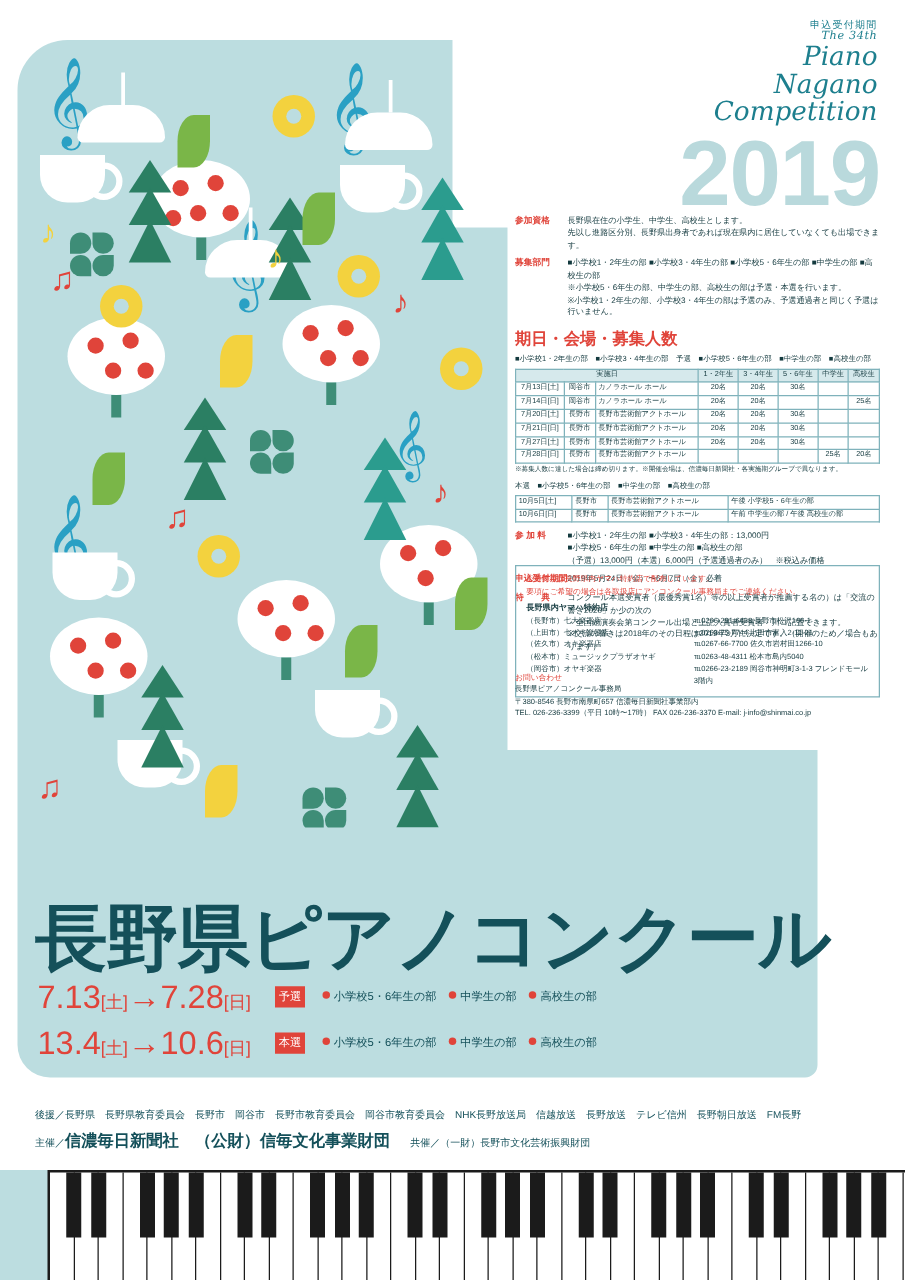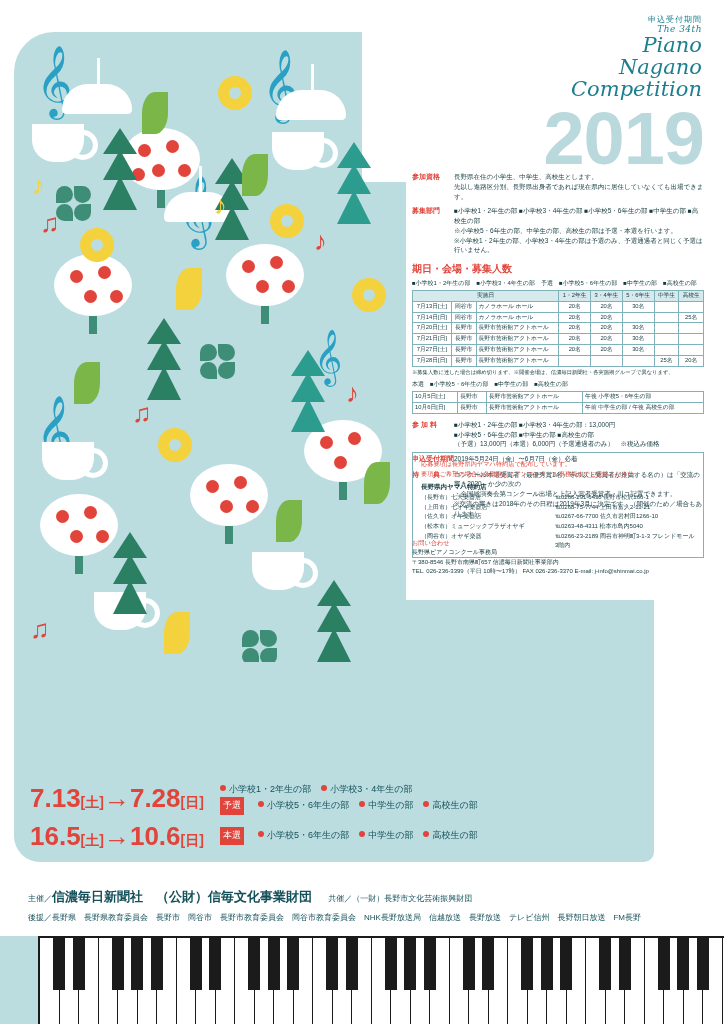--- a/index.html
+++ b/index.html
@@ -63,21 +63,21 @@
   .logo .l4{ font-size:21px; line-height:1.05;}
   .year{ position:absolute; right:20px; top:96px; font-size:74px; font-weight:bold;
          color:#b9d9dc; font-family:"Liberation Sans", sans-serif; letter-spacing:-1px;}
 
   
   .info{ position:absolute; left:412px; top:172px; width:292px; font-size:6.5px; line-height:1.5; color:#143a3f;}
   .info .row{ display:flex; margin-bottom:5px;}
   .info .tag{ flex:0 0 42px; color:#e0443a; font-weight:bold; font-size:7px;}
   .info .body{ flex:1;}
 
-  .sect-title{ color:#e0443a; font-weight:bold; font-size:10px; margin:6px 0 3px;}
+  .sect-title{ color:#e0443a; font-weight:bold; font-size:13px; margin:6px 0 3px;}
   .subline{ font-size:6px; margin-bottom:2px;}
 
   table.sched{ width:100%; border-collapse:collapse; font-size:5.8px; color:#143a3f;}
   table.sched th, table.sched td{ border:.5px solid #7fb2bb; padding:1px 2px; text-align:center; line-height:1.35;}
   table.sched th{ background:#d6e9ec; font-weight:normal;}
   table.sched td.l{ text-align:left;}
   .note-small{ font-size:5.3px; line-height:1.45; margin-top:2px;}
 
   table.sched2{ width:100%; border-collapse:collapse; font-size:5.8px; color:#143a3f; margin-top:2px;}
   table.sched2 td{ border:.5px solid #7fb2bb; padding:1px 2px; line-height:1.35;}
@@ -92,21 +92,21 @@
 
   .contact{ position:absolute; left:412px; top:538px; width:292px; font-size:6px; line-height:1.6; color:#143a3f;}
   .contact .hd{ color:#e0443a; font-size:6.2px;}
 
   
   .title-no{ position:absolute; left:30px; top:672px; font-size:40px; font-weight:bold; color:#14505a; letter-spacing:1px;}
   .title-main{ position:absolute; left:28px; top:712px; font-size:58px; font-weight:bold; color:#14505a; letter-spacing:-1px; white-space:nowrap;}
 
   .dates{ position:absolute; left:30px; top:782px; width:640px; color:#e0443a;}
   .dline{ display:flex; align-items:center; margin-bottom:6px;}
-  .dline .dt{ font-size:26px; font-weight:bold; white-space:nowrap; width:190px;}
+  .dline .dt{ font-size:26px; font-weight:normal; white-space:nowrap; width:190px;}
   .dline .dt small{ font-size:14px;}
   .dcats{ color:#14505a; font-size:9px; line-height:1.7;}
   .dcats .r1,.dcats .r2{ display:flex; align-items:center; gap:10px;}
   .dot{ display:inline-block; width:6px; height:6px; background:#e0443a; border-radius:50%; margin-right:3px; vertical-align:1px;}
   .tagbox{ display:inline-block; background:#e0443a; color:#fff; font-size:9px; padding:1px 3px; margin-right:4px;}
 
   
   .sponsors{ position:absolute; left:28px; top:884px; width:670px; font-size:8px; line-height:2; color:#14505a;}
   .sponsors .main{ font-size:13px; font-weight:bold;}
   .sponsors .lbl{ color:#14505a;}
@@ -447,62 +447,59 @@
       </div>
   </div>
 
   <div class="contact">
     <div class="hd">お問い合わせ</div>
     <div>長野県ピアノコンクール事務局</div>
     <div>〒380-8546 長野市南県町657 信濃毎日新聞社事業部内</div>
     <div>TEL. 026-236-3399（平日 10時〜17時）  FAX 026-236-3370  E-mail: j-info@shinmai.co.jp</div>
   </div>
 
+  <div class="title-main">長野県ピアノコンクール</div>
 
   <div class="dates">
     <div class="dline">
       <div class="dt">
         <span>7.13</span><small>[土]</small><span>→</span><span>7.28</span><small>[日]</small>
       </div>
       <div class="dcats">
-        <div class="r1">
-          <span><i class="dot"></i><span>小学校1・2年生の部</span></span>
-          <span><i class="dot"></i><span>小学校3・4年生の部</span></span>
-        </div>
         <div class="r2">
           <span class="tagbox">予選</span>
           <span><i class="dot"></i><span>小学校5・6年生の部</span></span>
           <span><i class="dot"></i><span>中学生の部</span></span>
           <span><i class="dot"></i><span>高校生の部</span></span>
         </div>
       </div>
     </div>
 
     <div class="dline">
       <div class="dt">
-        <span>16.5</span><small>[土]</small><span>→</span><span>10.6</span><small>[日]</small>
+        <span>13.4</span><small>[土]</small><span>→</span><span>10.6</span><small>[日]</small>
       </div>
       <div class="dcats">
         <div class="r2">
           <span class="tagbox">本選</span>
           <span><i class="dot"></i><span>小学校5・6年生の部</span></span>
           <span><i class="dot"></i><span>中学生の部</span></span>
           <span><i class="dot"></i><span>高校生の部</span></span>
         </div>
       </div>
     </div>
   </div>
 
   <div class="sponsors">
     <div>
+      <span class="lbl">後援／</span><span>長野県　長野県教育委員会　長野市　岡谷市　長野市教育委員会　岡谷市教育委員会　NHK長野放送局　信越放送　長野放送　テレビ信州　長野朝日放送　FM長野</span>
+    </div>
+    <div>
       <span class="lbl">主催／</span><span class="main">信濃毎日新聞社　（公財）信毎文化事業財団</span>
       <span class="lbl" style="margin-left:14px;">共催／</span><span>（一財）長野市文化芸術振興財団</span>
-    </div>
-    <div>
-      <span class="lbl">後援／</span><span>長野県　長野県教育委員会　長野市　岡谷市　長野市教育委員会　岡谷市教育委員会　NHK長野放送局　信越放送　長野放送　テレビ信州　長野朝日放送　FM長野</span>
     </div>
   </div>
 
   <div class="keyboard">
     <div class="kb-left"></div>
     <div id="keys">
         <div class="wk" style="left: 40px; width: 19.5px;"></div>
         <div class="wk" style="left: 59.5px; width: 19.5px;"></div>
         <div class="wk" style="left: 79px; width: 19.5px;"></div>
         <div class="wk" style="left: 98.5px; width: 19.5px;"></div>

